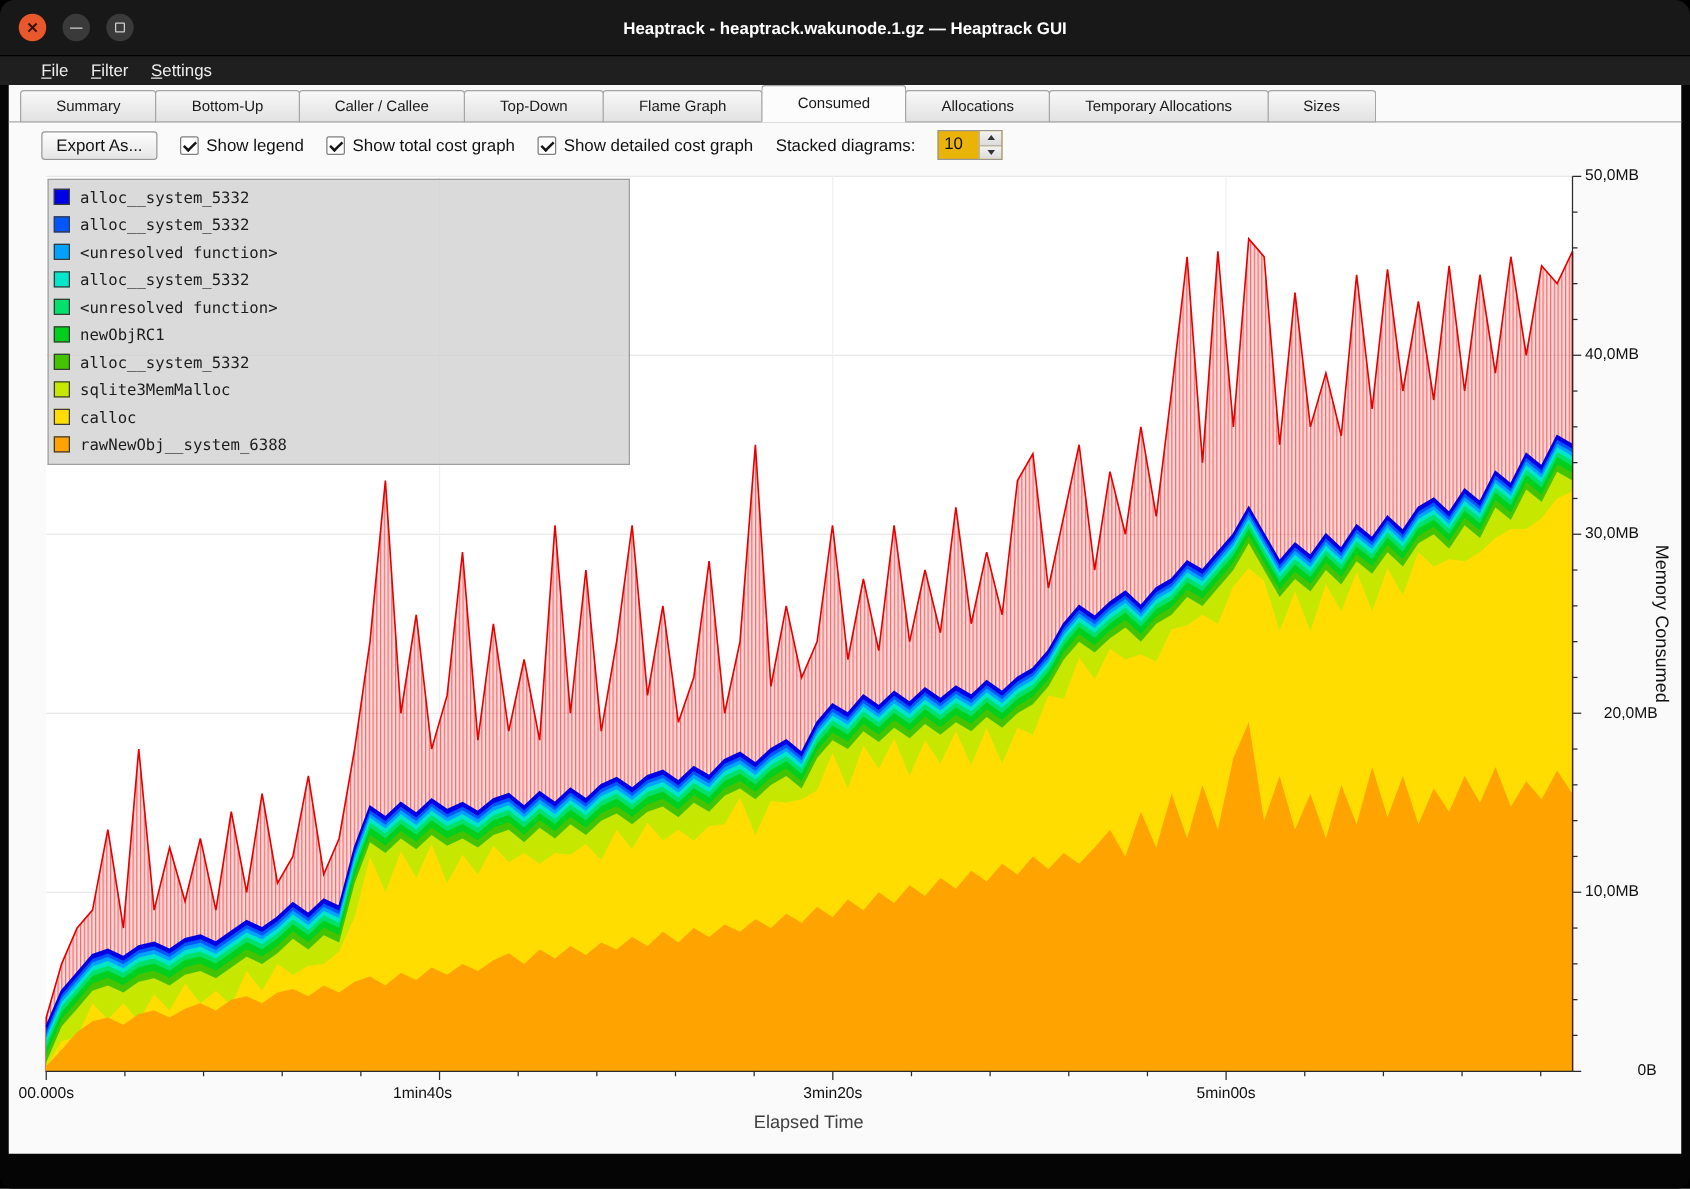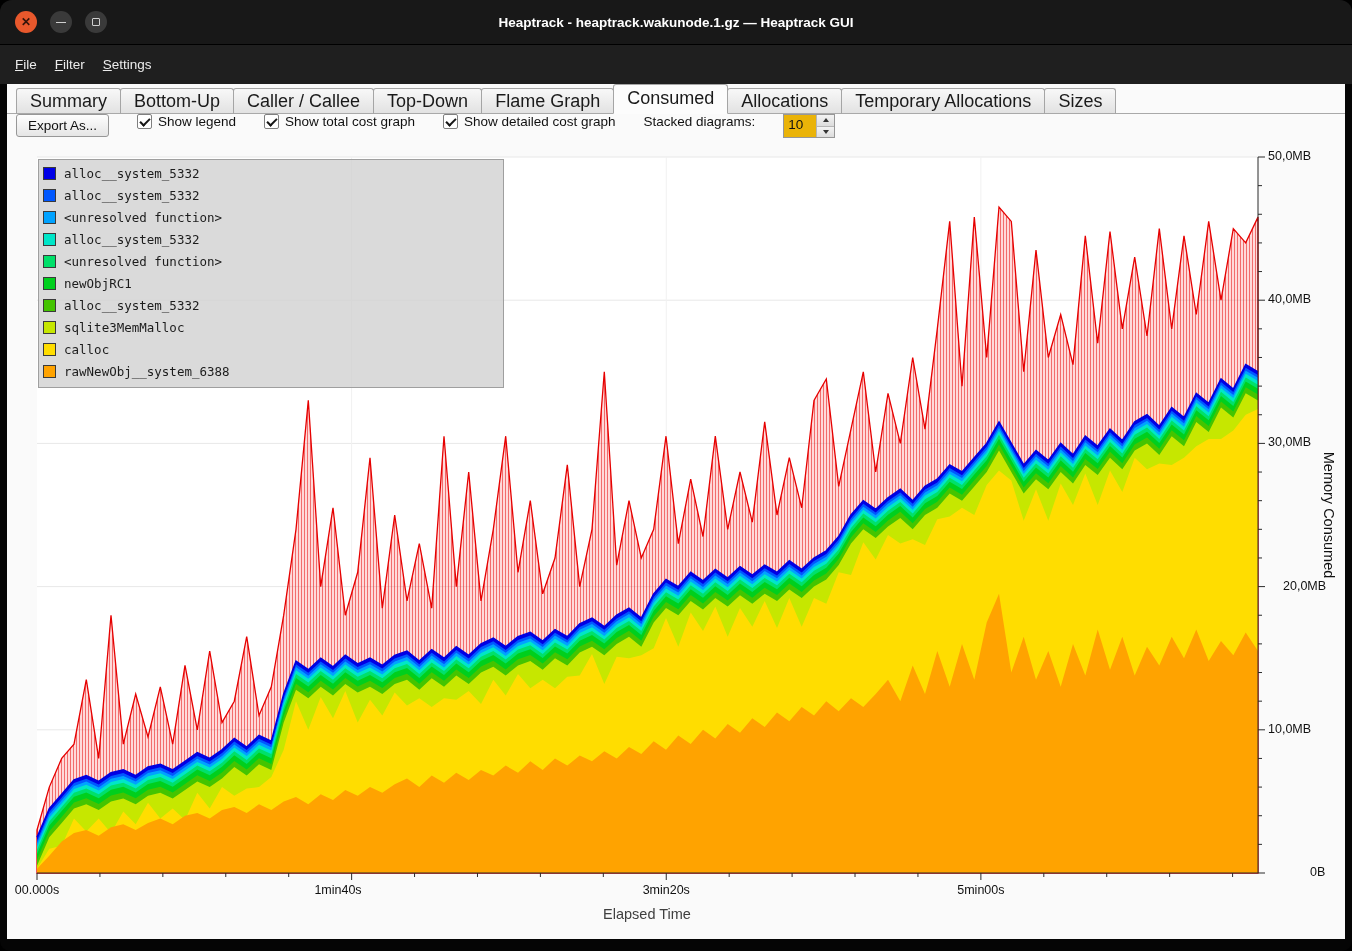--- a/index.html
+++ b/index.html
@@ -9,34 +9,34 @@
   
   .titlebar{height:44px;background:#181818;position:relative;display:flex;align-items:center;}
   .winbtns{display:flex;gap:13px;margin-left:15px;z-index:2;}
   .winbtn{width:22px;height:22px;border-radius:50%;display:flex;align-items:center;justify-content:center;cursor:default;}
   .winbtn.close{background:#e8582c;color:#33130a;font-size:12px;font-weight:bold;}
   .winbtn.gray{background:#3a3a3a;}
   .minbar{width:10px;height:0;border-top:1.6px solid #cfcfcf;}
   .maxbox{width:8px;height:8px;border:1.6px solid #cfcfcf;border-radius:1px;box-sizing:border-box;}
   .title{position:absolute;left:0;right:0;text-align:center;color:#ffffff;font-weight:bold;font-size:13.5px;}
   
-  .menubar{height:40px;background:#1f1f1f;border-top:1px solid #000;box-sizing:border-box;
-           display:flex;align-items:center;padding-left:6px;}
+  .menubar{height:24px;background:#1f1f1f;border-top:1px solid #000;box-sizing:border-box;
+           display:flex;align-items:center;padding-left:24px;}
   .menu-item{color:#ececec;font-size:13.5px;padding:2px 9px;}
   
   .main{position:relative;margin:0 7px;height:855px;background:#fafafa;overflow:visible;}
   
   .tabbar{display:flex;align-items:flex-end;height:30px;padding-left:9px;border-bottom:1px solid #a9a9a9;box-sizing:border-box;}
-  .tab{font-size:18px;color:#1a1a1a;height:24px;line-height:24px;padding:0 13px;
+  .tab{font-size:12px;color:#1a1a1a;height:24px;line-height:24px;padding:0 28px;
        background:linear-gradient(#f8f8f8,#e2e2e2);border:1px solid #a5a5a5;border-radius:3px 3px 0 0;
        margin-left:-1px;margin-bottom:-1px;border-bottom:1px solid #a9a9a9;white-space:nowrap;}
   .tab:first-child{margin-left:0;}
   .tab.active{background:#fcfcfc;border-bottom:1px solid #fcfcfc;height:28px;line-height:27px;z-index:2;position:relative;}
   
-  .toolbar{display:flex;align-items:flex-start;gap:28px;height:36px;padding-left:9px;font-size:13.5px;color:#111;}
+  .toolbar{display:flex;align-items:center;gap:18px;height:36px;padding-left:26px;font-size:13.5px;color:#111;}
   .btn{font-size:13.5px;padding:3px 11px;border:1px solid #979797;border-radius:3px;
        background:linear-gradient(#fefefe,#e5e5e5);color:#111;}
   .cbgroup{display:contents;}
   .cb{display:flex;align-items:center;gap:6px;}
   .box{width:15px;height:15px;background:#fff;border:1px solid #7f7f7f;border-radius:2px;position:relative;box-sizing:border-box;}
   .box.checked::after{content:"";position:absolute;left:2px;top:3px;width:8px;height:4px;
        border-left:2px solid #161616;border-bottom:2px solid #161616;transform:rotate(-45deg);}
   .spin{display:flex;border:1px solid #979797;background:#eab308;height:24px;box-sizing:border-box;}
   .spin-val{width:24px;padding:2px 4px;font-size:13.5px;}
   .spin-btns{display:flex;flex-direction:column;width:17px;border-left:1px solid #b5b5b5;}

